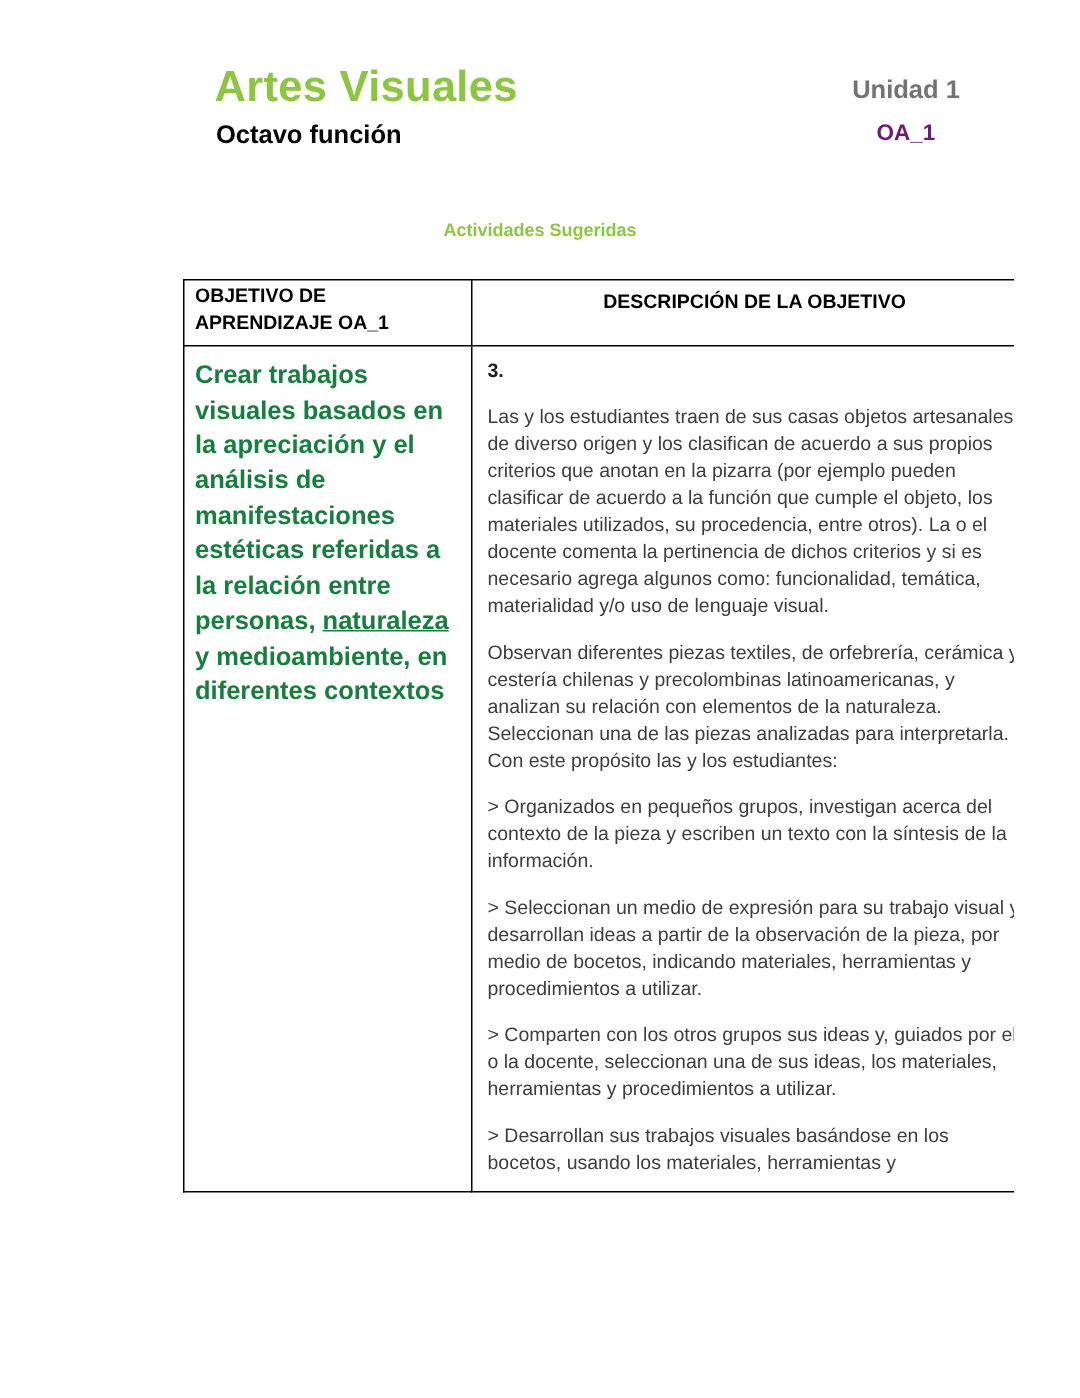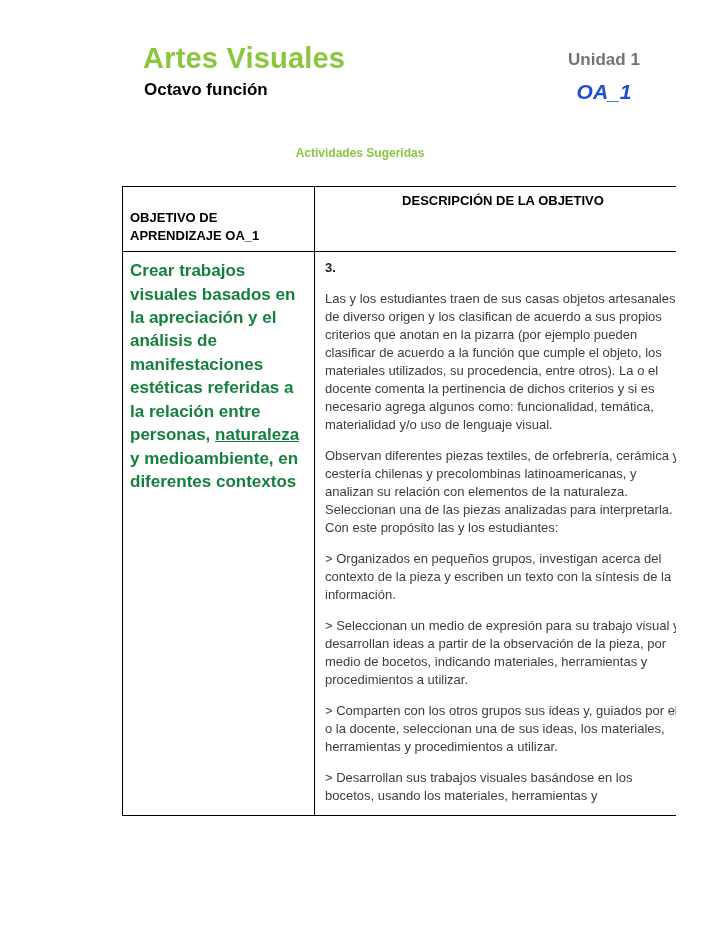--- a/index.html
+++ b/index.html
@@ -43,24 +43,23 @@
     width: 100px;
     text-align: center;
   }
   .unit-label {
     font-size: 17px;
     font-weight: bold;
     color: #737373;
   }
   .oa-label {
     margin-top: 10px;
-    font-size: 21px;
+    font-size: 15px;
     font-weight: bold;
-    color: #1d4ed8;
-    font-style: italic;
+    color: #701a75;
   }
 
   
   .section-title {
     position: absolute;
     top: 146px;
     left: 0;
     width: 100%;
     margin: 0;
     text-align: center;
@@ -81,21 +80,21 @@
   .activities-table th,
   .activities-table td {
     border: 1px solid #000000;
     vertical-align: top;
   }
   th.obj-header {
     width: 192px;
     text-align: left;
     font-size: 13px;
     font-weight: bold;
-    padding: 22px 7px 7px 7px;
+    padding: 1px 7px 7px 7px;
     line-height: 1.35;
     color: #000;
   }
   th.desc-header {
     text-align: center;
     font-size: 13px;
     font-weight: bold;
     padding: 5px 7px 7px 7px;
     line-height: 1.35;
     color: #000;

